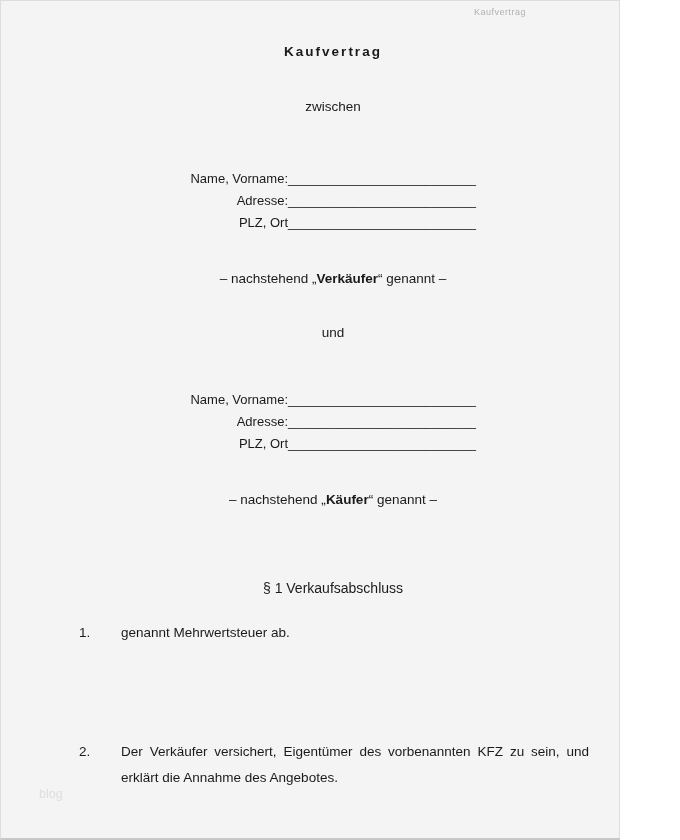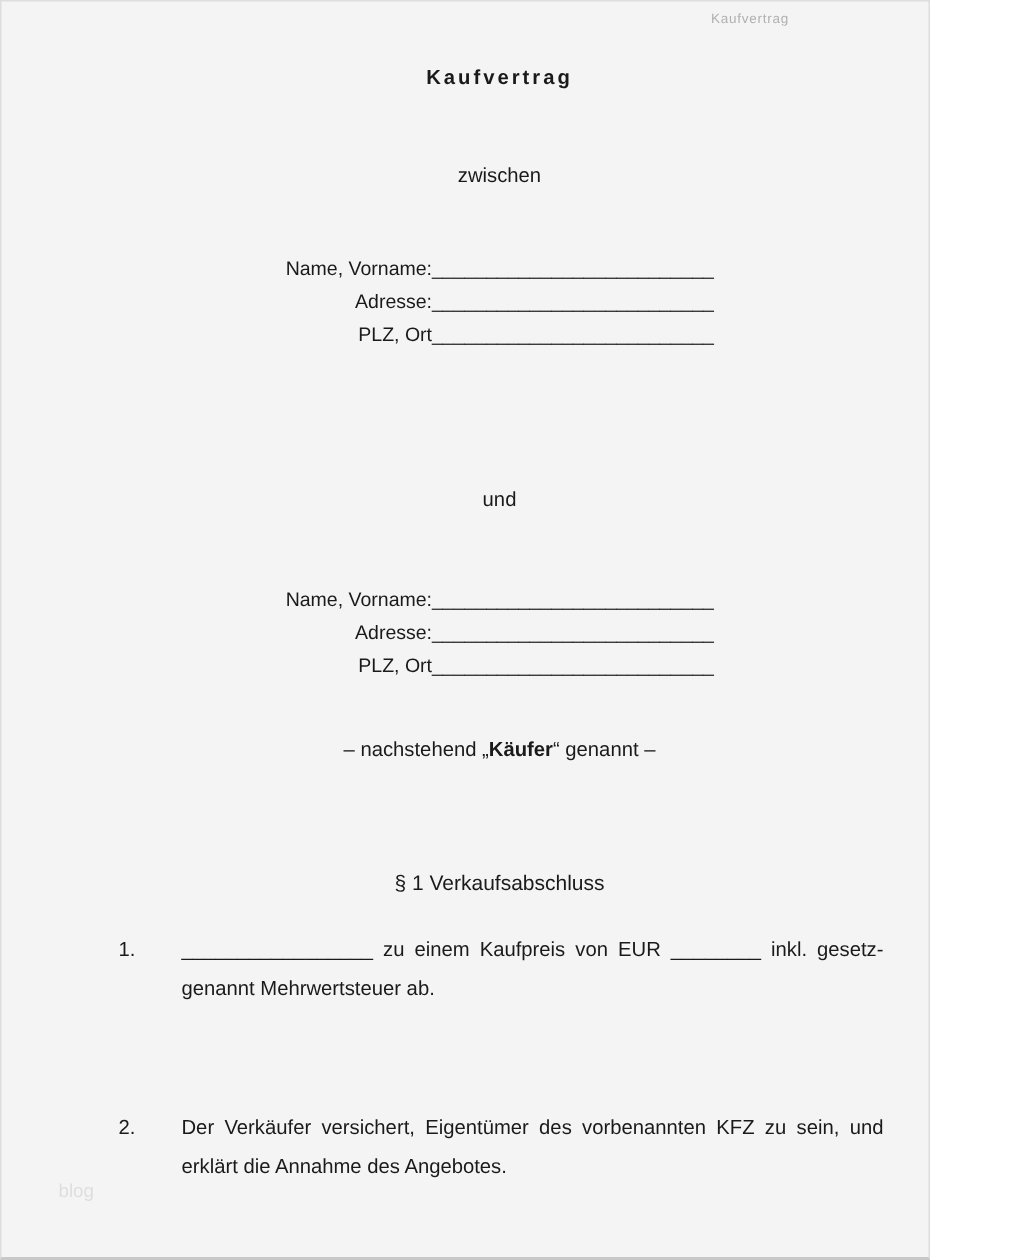--- a/index.html
+++ b/index.html
@@ -31,21 +31,21 @@
     left: 0;
     width: 664px;
     text-align: center;
   }
   .doc-title {
     top: 43px;
     font-size: 13.5px;
     font-weight: bold;
     letter-spacing: 2px;
   }
-  .between-label { top: 108px; font-size: 13.5px; }
+  .between-label { top: 98px; font-size: 13.5px; }
   .and-label { top: 324px; font-size: 13.5px; }
   .party-block {
     position: absolute;
     left: 77px;
     font-size: 13px;
   }
   .party-block.seller { top: 167px; }
   .party-block.buyer { top: 388px; }
   .field-row {
     display: flex;
@@ -120,20 +120,23 @@
     <div class="field-row">
       <span class="field-label">Adresse:</span>
       <span class="field-line">__________________________</span>
     </div>
     <div class="field-row">
       <span class="field-label">PLZ, Ort</span>
       <span class="field-line">__________________________</span>
     </div>
   </div>
 
+  <div class="centered tagline seller">
+    <span>– nachstehend „</span><b>Verkäufer</b><span>“ genannt –</span>
+  </div>
 
   <div class="centered and-label">und</div>
 
   <div class="party-block buyer">
     <div class="field-row">
       <span class="field-label">Name, Vorname:</span>
       <span class="field-line">__________________________</span>
     </div>
     <div class="field-row">
       <span class="field-label">Adresse:</span>
@@ -147,21 +150,20 @@
 
   <div class="centered tagline buyer">
     <span>– nachstehend „</span><b>Käufer</b><span>“ genannt –</span>
   </div>
 
   <div class="centered section-heading">§ 1 Verkaufsabschluss</div>
 
   <div class="list-item item-1">
     <span class="item-number">1.</span>
     <div class="item-text">
-      <div class="line justify">_________________ zu einem Kaufpreis von EUR ________ inkl. gesetz-</div>
       <div class="line plain">genannt Mehrwertsteuer ab.</div>
     </div>
   </div>
 
   <div class="list-item item-2">
     <span class="item-number">2.</span>
     <div class="item-text">
       <div class="line justify">Der Verkäufer versichert, Eigentümer des vorbenannten KFZ zu sein, und</div>
       <div class="line plain">erklärt die Annahme des Angebotes.</div>
     </div>

